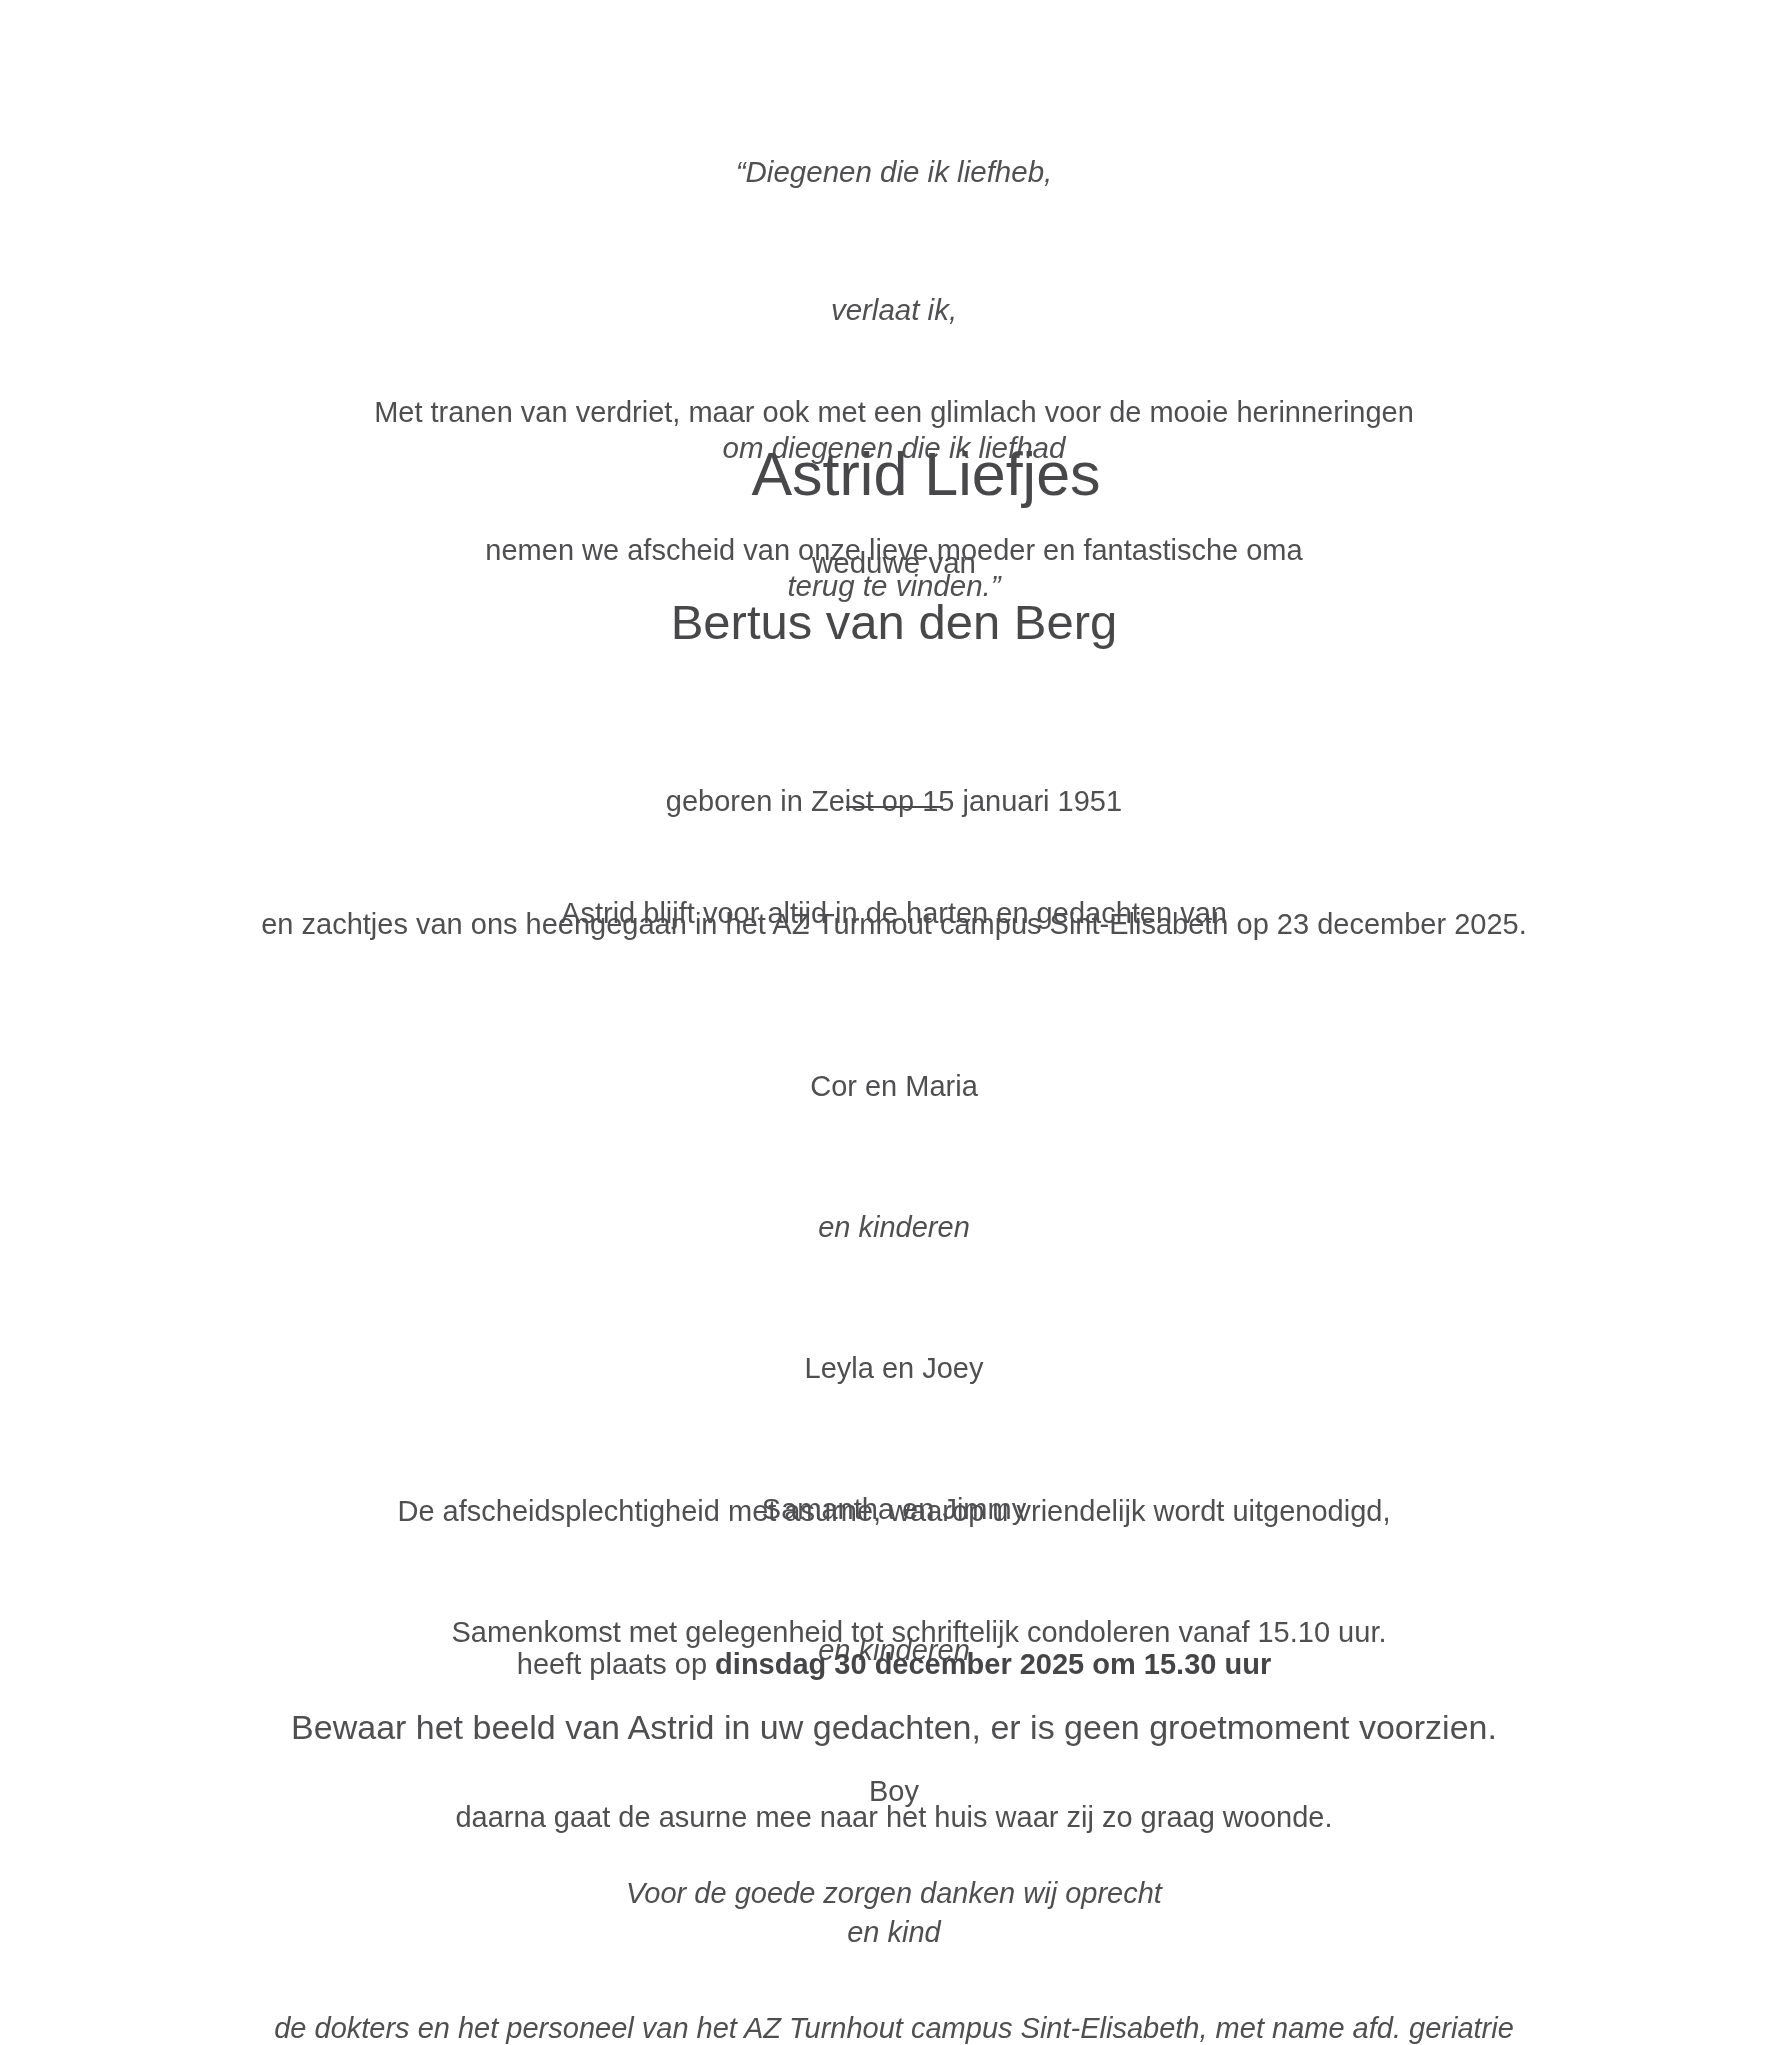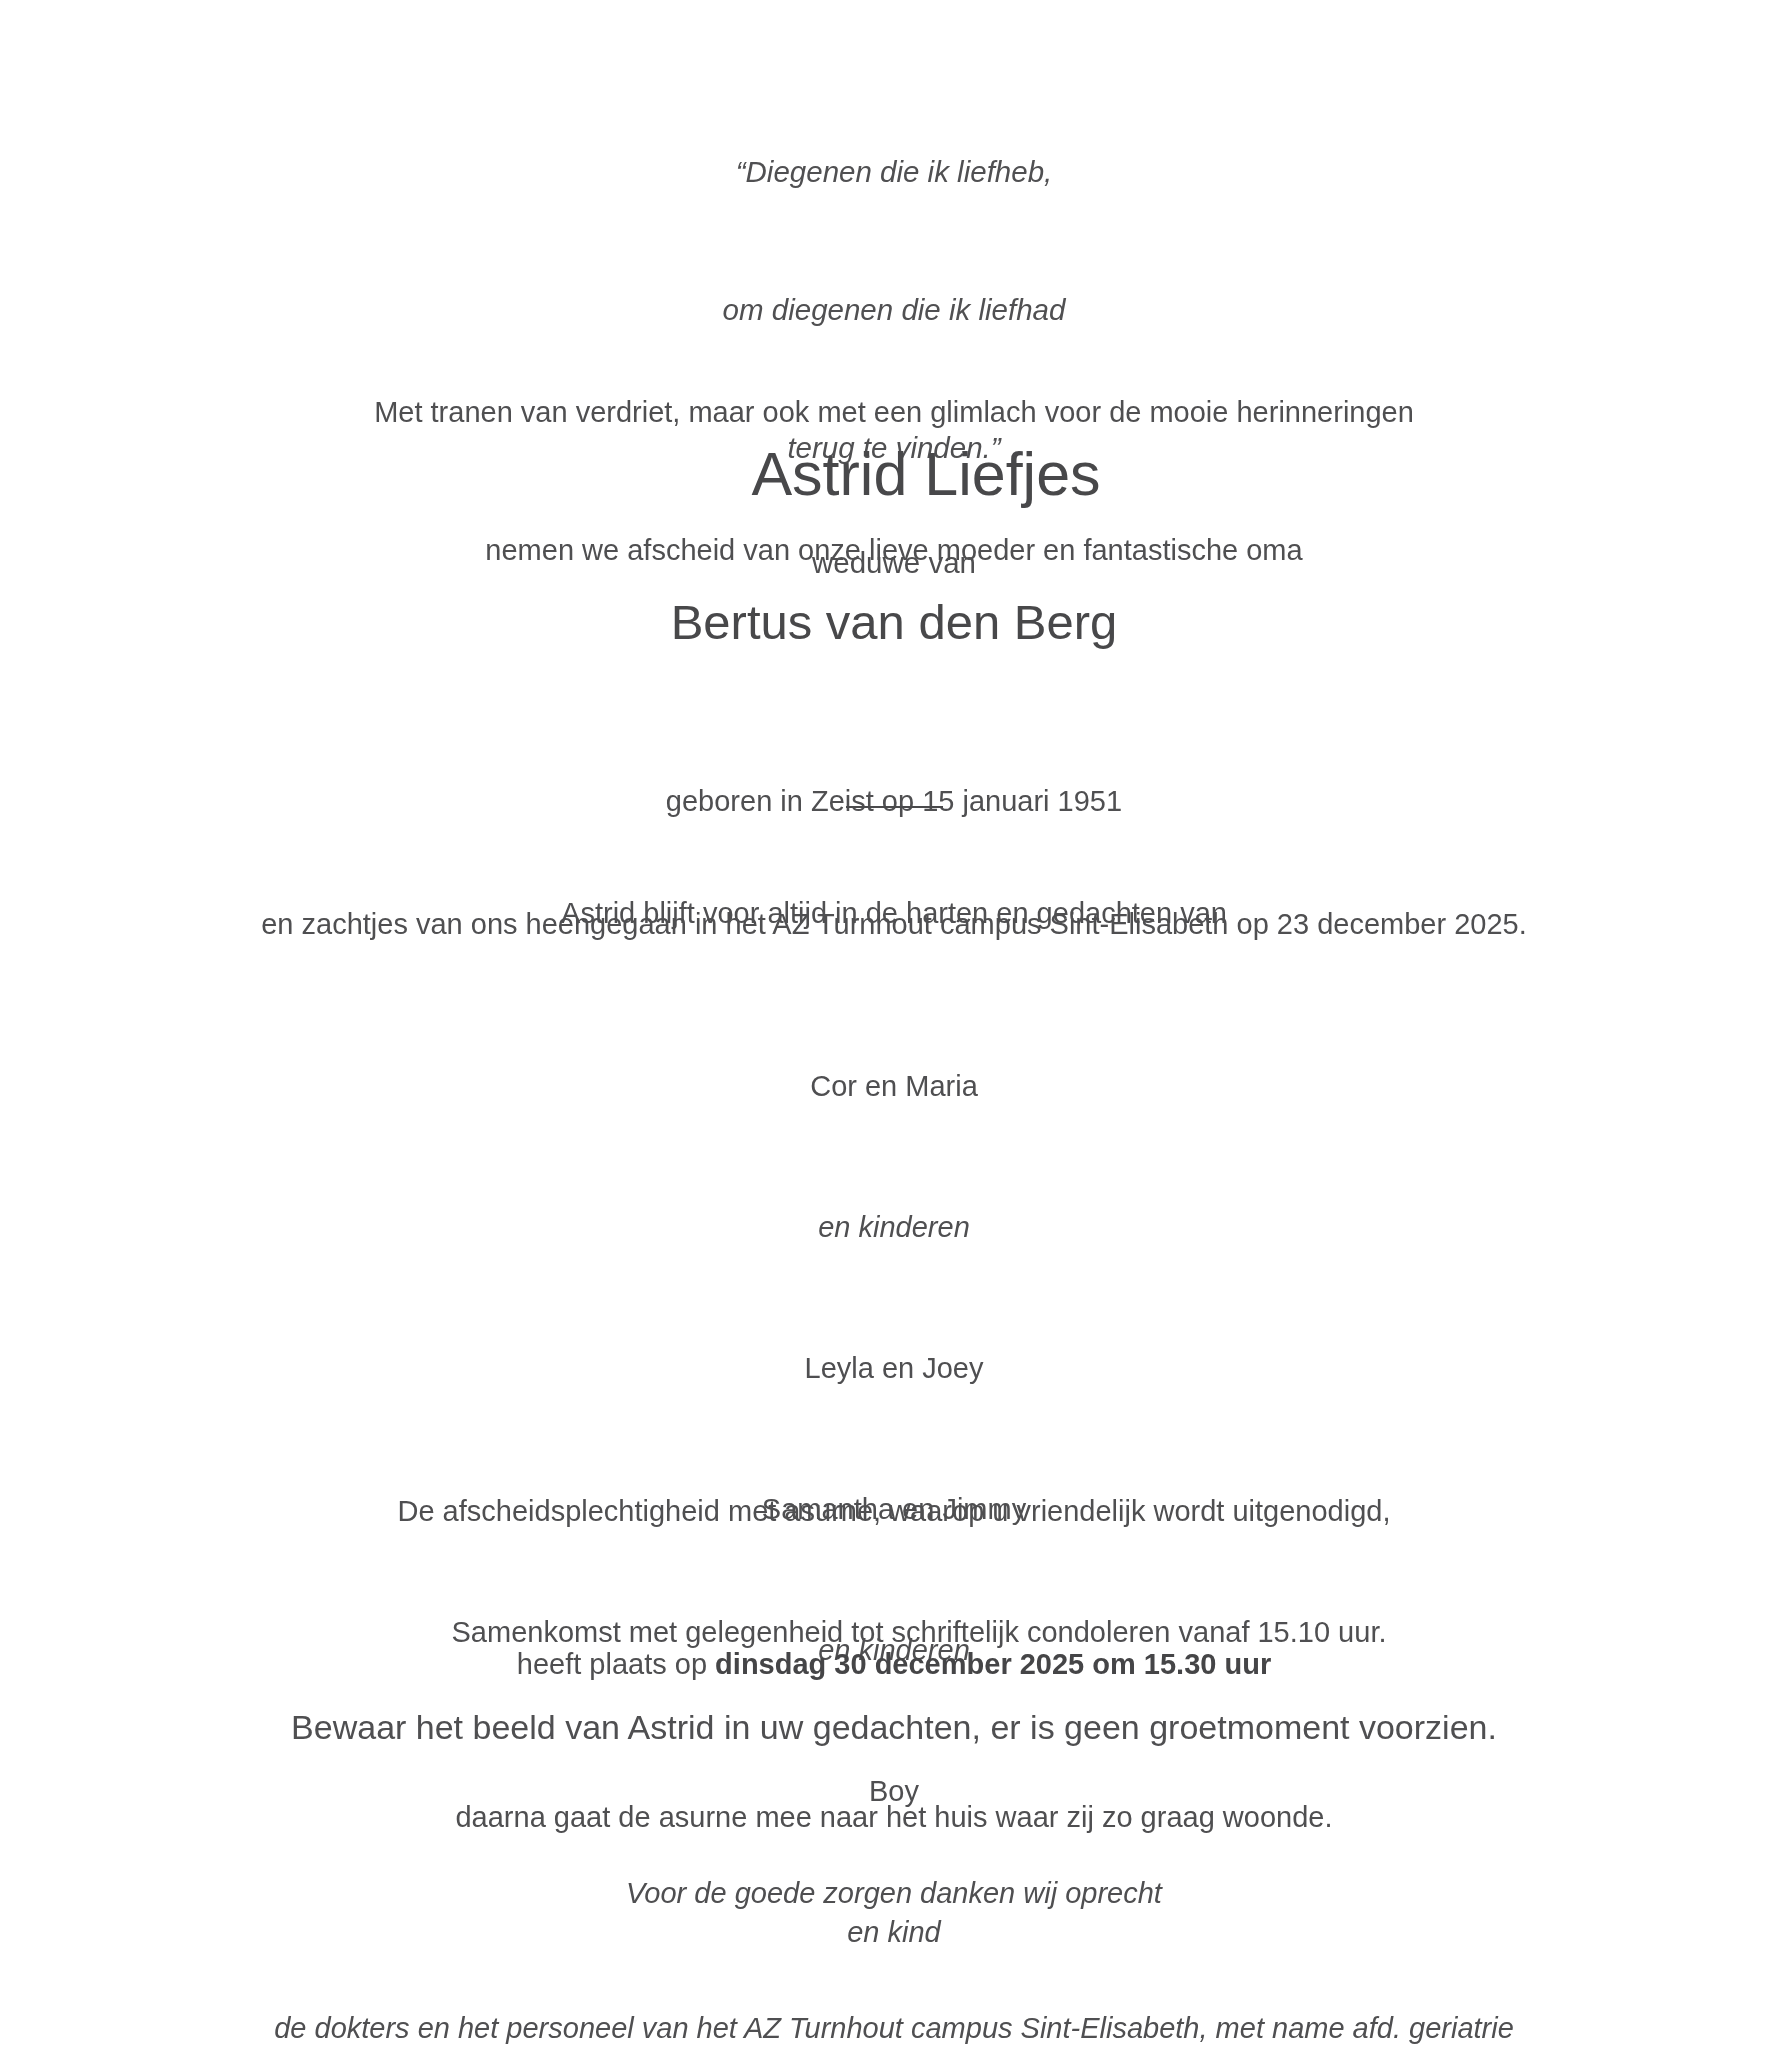--- a/index.html
+++ b/index.html
@@ -33,20 +33,21 @@
   .thanks     { top: 1781px; font-size: 29px;  line-height: 45px; font-style: italic; }
   .mourning   { top: 1961px; font-size: 29px;  line-height: 48px; }
 </style>
 </head>
 <body>
 
 <div class="page">
 
   <div class="block quote">
     <div>“Diegenen die ik liefheb,</div>
+    <div>verlaat ik,</div>
     <div>om diegenen die ik liefhad</div>
     <div>terug te vinden.”</div>
   </div>
 
   <div class="block intro">
     <div>Met tranen van verdriet, maar ook met een glimlach voor de mooie herinneringen</div>
     <div>nemen we afscheid van onze lieve moeder en fantastische oma</div>
   </div>
 
   <div class="block name">Astrid Liefjes</div>

